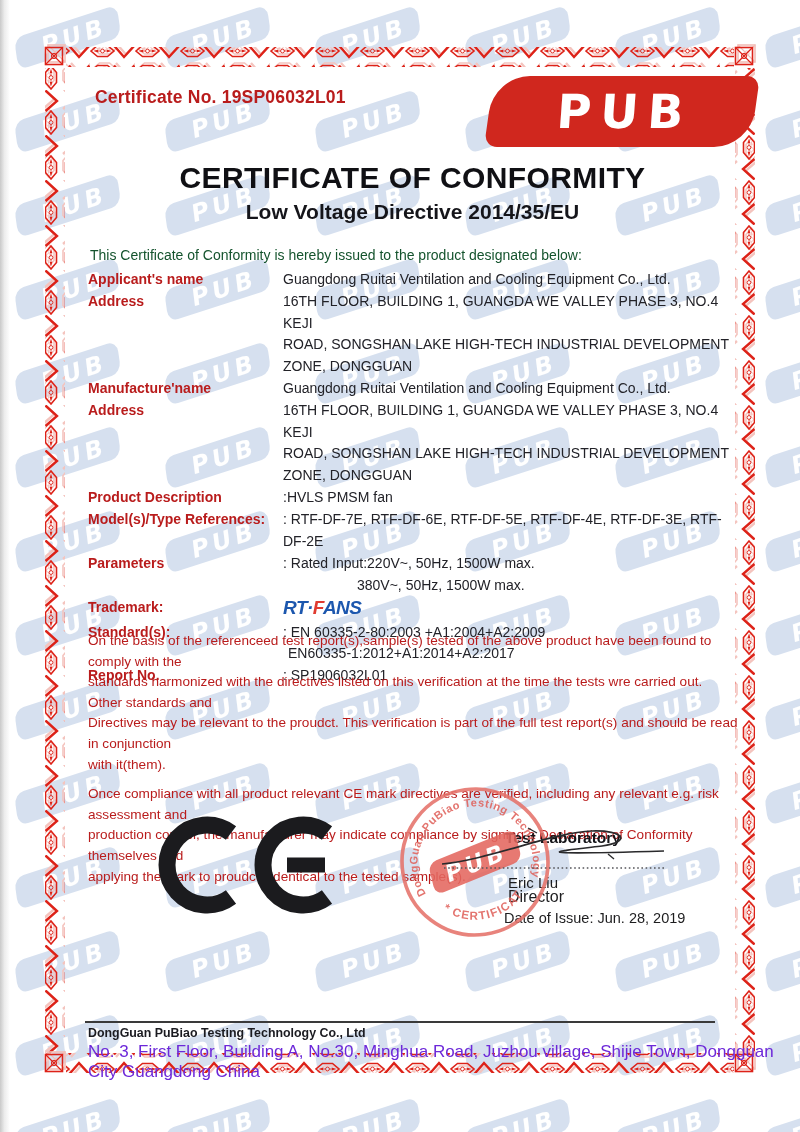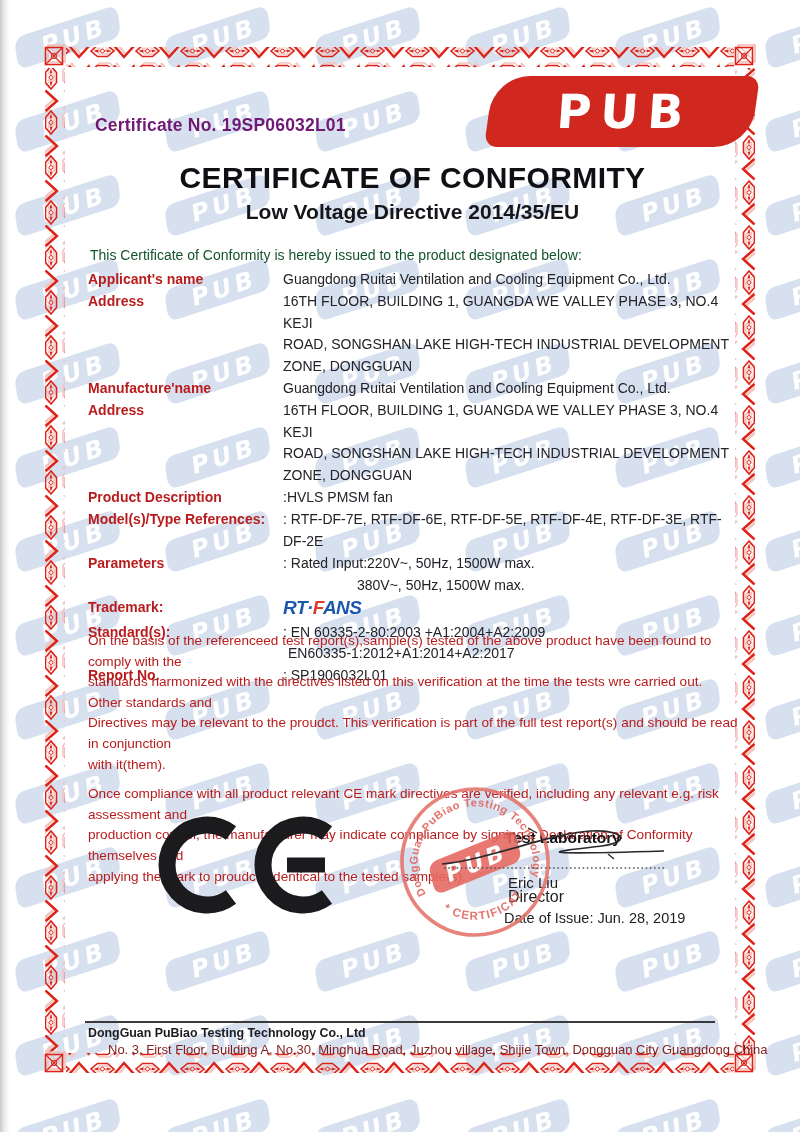--- a/index.html
+++ b/index.html
@@ -8,21 +8,21 @@
     background:#ffffff;color:#1d1d1f;
     font-family:"Liberation Sans",sans-serif;
   }
   .abs{position:absolute;}
   
   #watermark-layer{left:0;top:0;z-index:0;}
   #border-layer{left:0;top:0;z-index:3;}
   #scan-edge{left:0;top:0;width:10px;height:1132px;z-index:2;
     background:linear-gradient(to right,#c9c9c9,#ececec 45%,#ffffff);}
   
-  #cert-no{left:95px;top:87px;z-index:5;font-size:17.5px;font-weight:700;color:#701a75;letter-spacing:.2px;margin-top:28px;}
+  #cert-no{left:95px;top:87px;z-index:5;font-size:17.5px;font-weight:700;color:#b91c1c;letter-spacing:.2px;}
   #pub-logo{left:489px;top:76px;width:266px;height:71px;z-index:4;
     background:#d0271e;border-radius:36px 13px 36px 13px;transform:skewX(-8deg);
     display:flex;align-items:center;justify-content:center;}
   #pub-logo .ltxt{transform:skewX(4deg);color:#ffffff;font-weight:700;font-size:47px;letter-spacing:9px;
     font-family:"DejaVu Sans",sans-serif;padding-left:6px;}
   
   #title{left:70px;right:45px;top:161px;z-index:5;text-align:center;
     font-size:30px;font-weight:700;color:#101014;letter-spacing:.4px;}
   #subtitle{left:70px;right:45px;top:200px;z-index:5;text-align:center;
     font-size:21px;font-weight:700;color:#15151a;}
@@ -45,21 +45,21 @@
   
   #lab-head{left:505px;top:785px;z-index:6;font-size:15.5px;font-weight:700;color:#141418;margin-top:44px;}
   #signature{left:436px;top:820px;z-index:8;}
   #signer{left:508px;top:874px;z-index:6;font-size:15px;}
   #role{left:508px;top:888px;z-index:6;font-size:16px;}
   #issue-date{left:504px;top:910px;z-index:6;font-size:14.5px;}
   #stamp{left:396px;top:783px;z-index:7;opacity:.88;}
   
   #footer-line{left:85px;top:1021px;width:630px;height:2px;background:#3a3a3a;z-index:5;}
   #footer-company{left:88px;top:1026px;z-index:5;font-size:12.4px;font-weight:700;color:#1b1b20;}
-  #footer-address{left:88px;top:1042px;z-index:5;font-size:13px;color:#7f1d1d;margin-left:20px;}
+  #footer-address{left:88px;top:1042px;z-index:5;font-size:17px;color:#6d28d9;}
 </style>
 </head>
 <body>
 
 <svg id="watermark-layer" class="abs" width="800" height="1132">
   <defs>
     <g id="wmk">
       <rect x="0" y="0" width="108" height="32" rx="10" ry="11" fill="#cfdbec" transform="skewX(-10)"></rect>
       <text x="24" y="25" font-size="24" font-weight="bold" font-style="italic" fill="#ffffff" letter-spacing="4" font-family="DejaVu Sans, sans-serif">PUB</text>
     </g>

